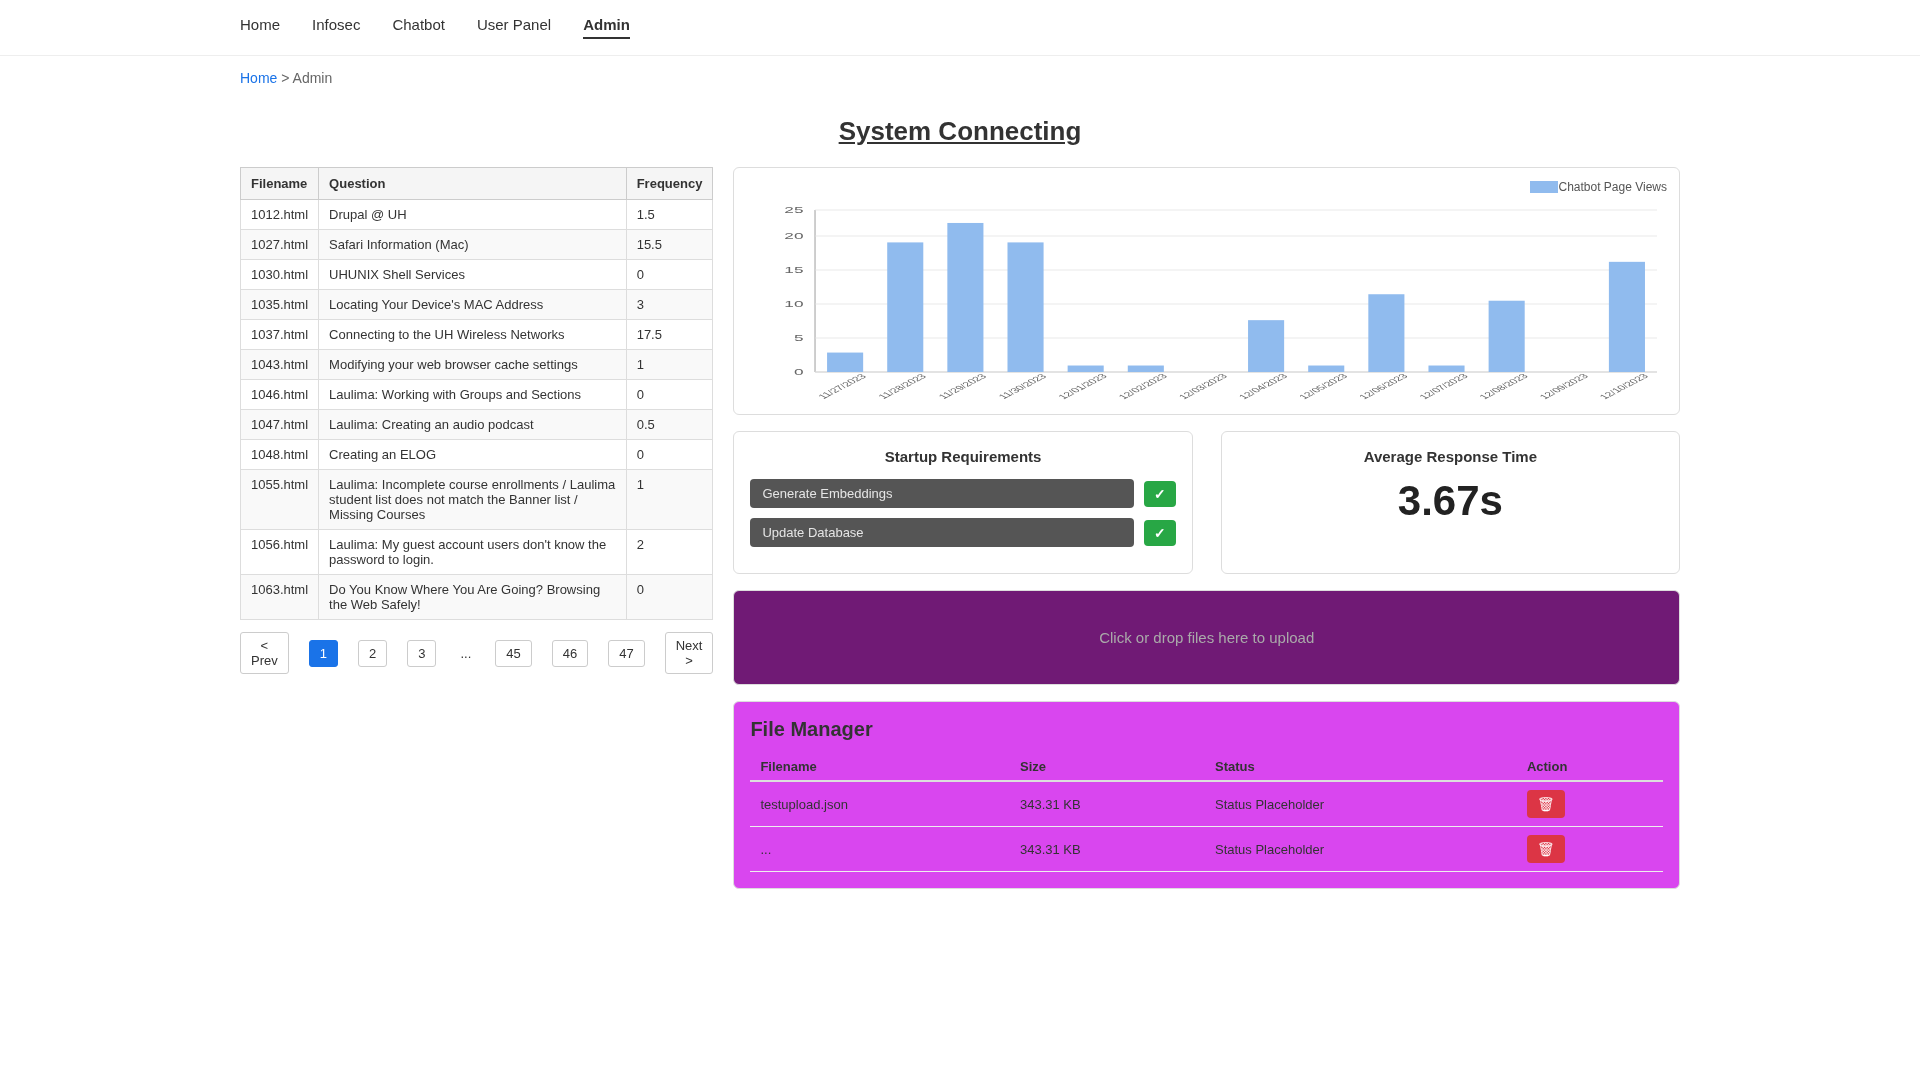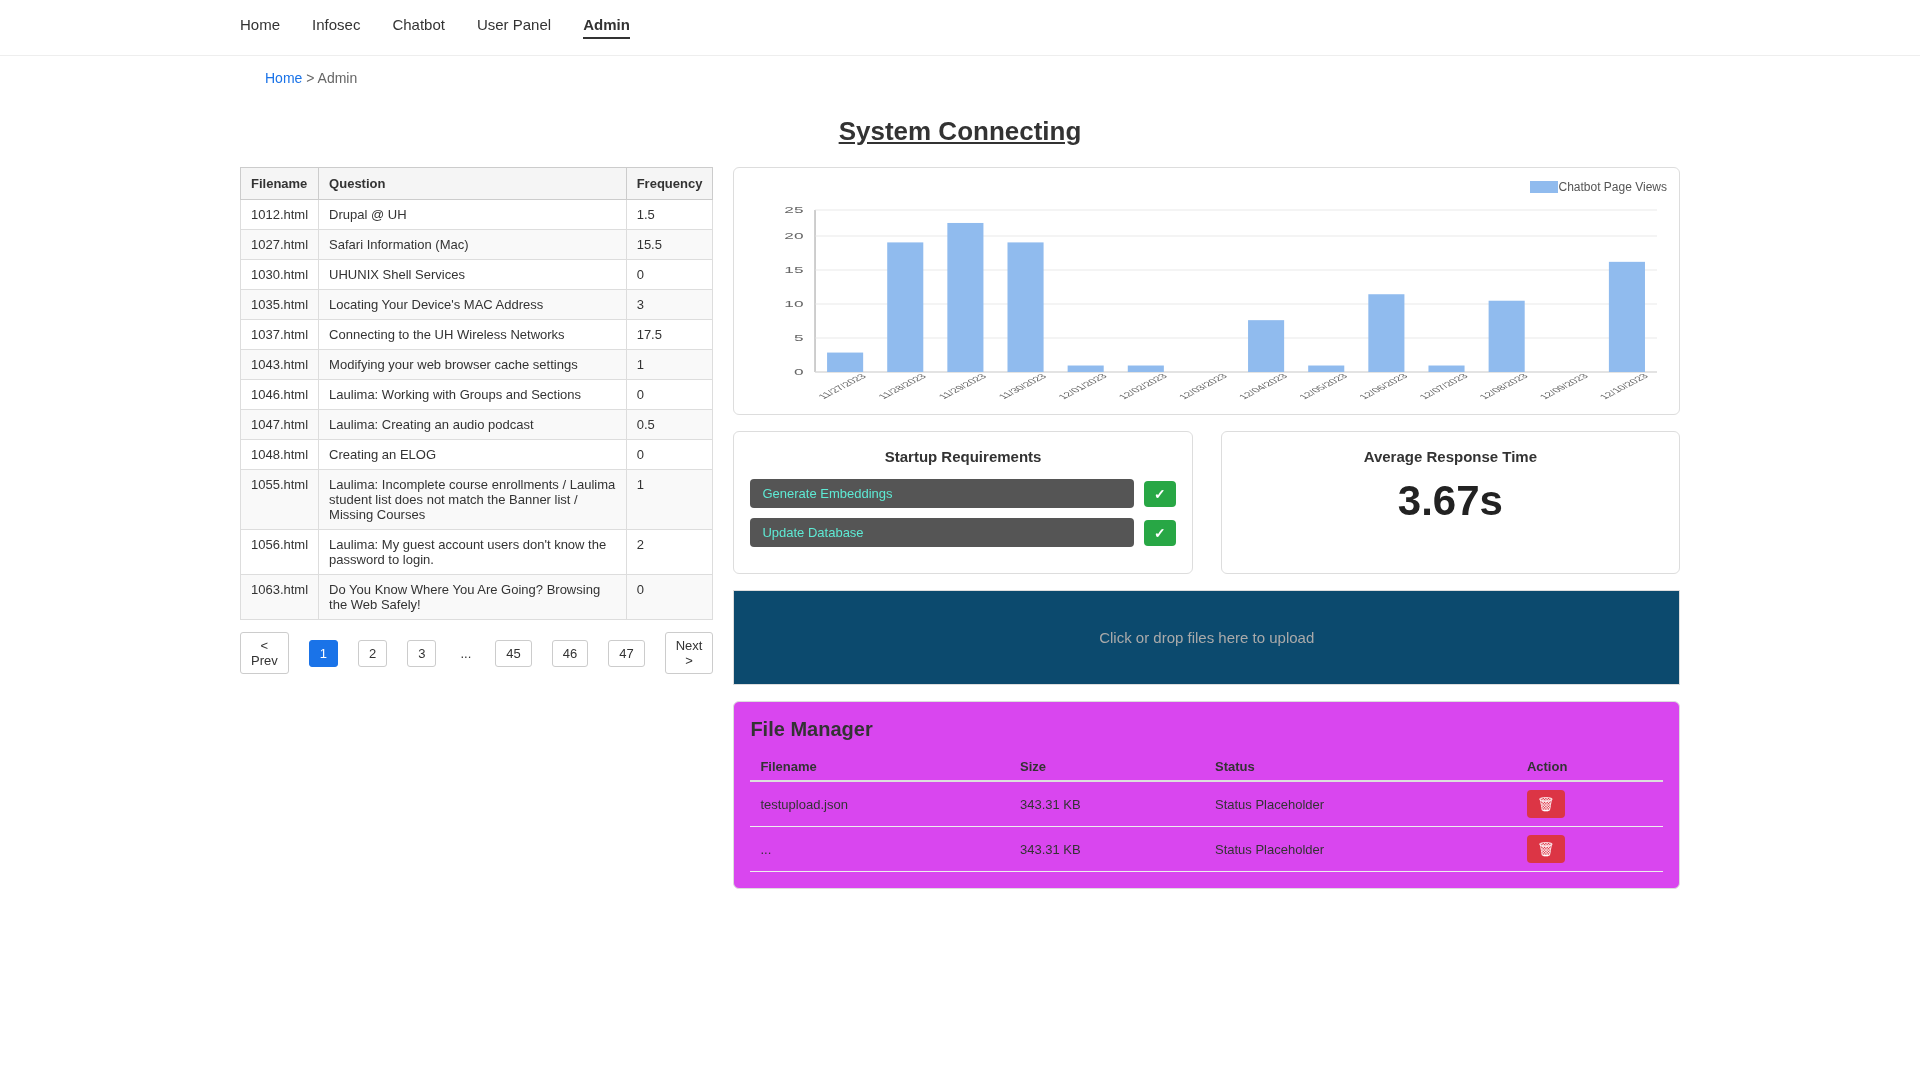--- a/index.html
+++ b/index.html
@@ -4,21 +4,21 @@
   <style>
     * { box-sizing: border-box; margin: 0; padding: 0; }
     body { font-family: Arial, sans-serif; background: #fff; color: #333; font-size: 14px; }
 
     
     .nav { display: flex; gap: 32px; padding: 16px 240px; border-bottom: 1px solid #eee; }
     .nav a { text-decoration: none; color: #333; font-size: 15px; padding-bottom: 4px; }
     .nav a.active { font-weight: bold; border-bottom: 2px solid #333; }
 
     
-    .breadcrumb { padding: 14px 240px; font-size: 14px; color: #666; margin-left: 25px; }
+    .breadcrumb { padding: 14px 240px; font-size: 14px; color: #666; }
     .breadcrumb a { color: #1a73e8; text-decoration: none; }
 
     
     .page-title { text-align: center; font-size: 26px; font-weight: bold; text-decoration: underline; margin: 16px 0 20px; }
 
     
     .main { display: flex; gap: 20px; padding: 0 240px 40px; }
 
     
     .left-panel { flex: 0 0 460px; }
@@ -43,30 +43,30 @@
     .chart-area { position: relative; height: 200px; }
     .chart-svg { width: 100%; height: 100%; }
 
     
     .two-col { display: flex; gap: 28px; }
 
     
     .startup-card { flex: 1; border: 1px solid #ddd; border-radius: 6px; padding: 16px; background: #fff; }
     .startup-card h3 { font-size: 15px; font-weight: bold; margin-bottom: 14px; text-align: center; }
     .startup-row { display: flex; align-items: center; gap: 10px; margin-bottom: 10px; }
-    .startup-btn { background: #555; color: #5eead4; border: none; padding: 7px 12px; border-radius: 4px; cursor: pointer; font-size: 13px; flex: 1; text-align: left; }
+    .startup-btn { background: #555; color: #e5e5e5; border: none; padding: 7px 12px; border-radius: 4px; cursor: pointer; font-size: 13px; flex: 1; text-align: left; }
     .check-badge { background: #28a745; color: #fff; border: none; border-radius: 4px; padding: 5px 10px; font-size: 14px; font-weight: bold; cursor: pointer; }
 
     
     .avg-card { flex: 1; border: 1px solid #ddd; border-radius: 6px; padding: 16px; background: #fff; text-align: center; }
     .avg-card h3 { font-size: 15px; font-weight: bold; margin-bottom: 12px; }
     .avg-value { font-size: 42px; font-weight: bold; color: #222; }
 
     
-    .upload-area { border: 1px solid #ddd; border-radius: 0; padding: 38px; background: #0c4a6e; text-align: center; color: #aaa; font-size: 15px; cursor: pointer; min-height: 90px; display: flex; align-items: center; justify-content: center; }
+    .upload-area { border: 1px solid #ddd; border-radius: 6px; padding: 38px; background: #701a75; text-align: center; color: #aaa; font-size: 15px; cursor: pointer; min-height: 90px; display: flex; align-items: center; justify-content: center; }
 
     
     .file-manager { border: 1px solid #ddd; border-radius: 6px; padding: 16px; background: #d946ef; }
     .file-manager h3 { font-size: 20px; font-weight: bold; margin-bottom: 12px; }
     .file-table { width: 100%; border-collapse: collapse; }
     .file-table th { text-align: left; border-bottom: 2px solid #ddd; padding: 6px 10px; font-size: 13px; font-weight: bold; }
     .file-table td { padding: 8px 10px; border-bottom: 1px solid #eee; font-size: 13px; vertical-align: middle; }
     .delete-btn { background: #dc3545; color: #fff; border: none; border-radius: 4px; padding: 6px 10px; cursor: pointer; font-size: 14px; }
   </style>
 </head>

